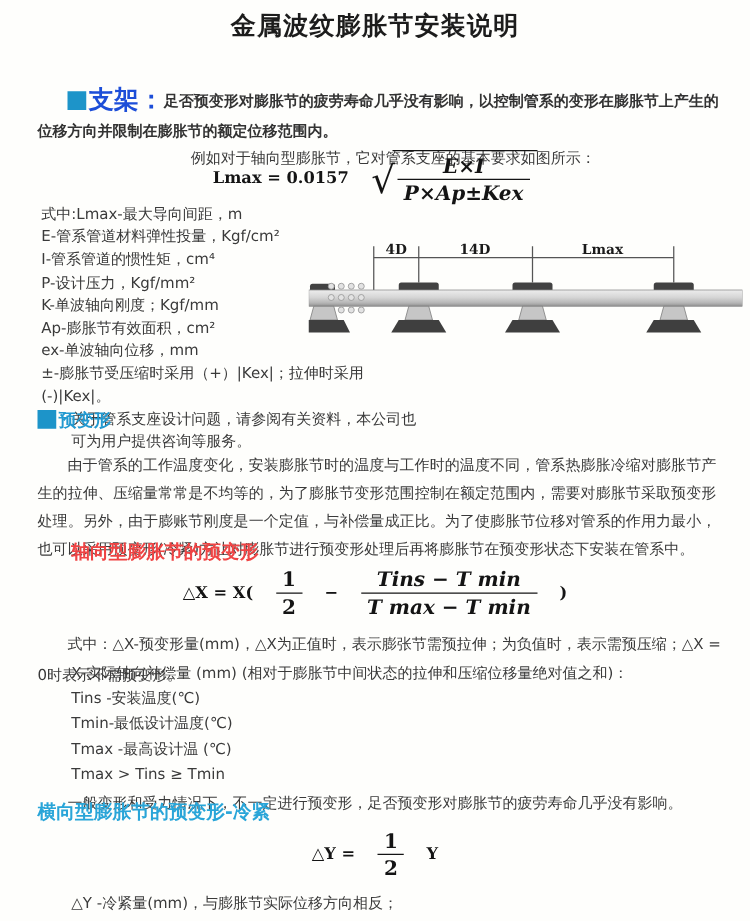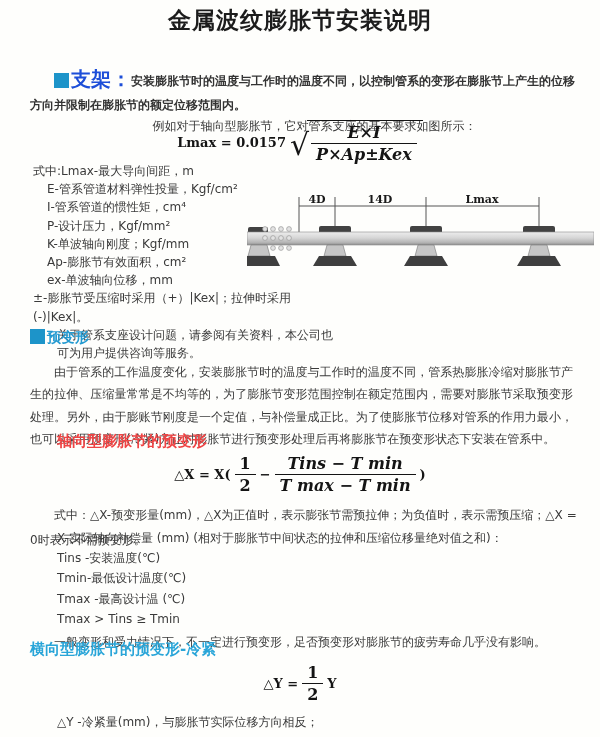--- a/index.html
+++ b/index.html
@@ -5,43 +5,43 @@
   html,body{margin:0;padding:0;}
   body{
     width:600px;height:737px;overflow:hidden;position:relative;
     background:#fefefc;color:#3a3a3a;
     font-family:"DejaVu Sans","Liberation Sans",sans-serif;
     font-size:12px;line-height:20px;
   }
   .abs{position:absolute;}
   
   #title{top:10px;left:0;width:600px;text-align:center;
-    font-size:23px;font-weight:bold;color:#1c1c1c;letter-spacing:1px;}
+    font-size:20px;font-weight:bold;color:#1c1c1c;letter-spacing:1px;}
   
   #support-p1{top:56px;left:30px;width:545px;line-height:23.5px;
     text-indent:2em;font-weight:bold;color:#333;}
   .blue-head-inline{font-size:20px;font-weight:bold;color:#1d4ed8;vertical-align:-1px;}
   #support-p2{top:104px;left:30px;width:545px;text-indent:2em;text-align:center;}
   
   .formula{font-family:"DejaVu Serif","Liberation Serif",serif;font-weight:bold;
     color:#141414;text-align:center;font-size:13px;line-height:normal;}
-  .formula-row{display:flex;justify-content:center;align-items:center;gap:4px;}
+  .formula-row{display:flex;justify-content:center;align-items:center;gap:18px;}
   .frac{display:inline-block;text-align:center;font-size:16px;vertical-align:middle;}
   .frac .num{display:block;padding:0 5px 1px 5px;border-bottom:1.4px solid #141414;}
   .frac .den{display:block;padding:1px 5px 0 5px;}
   .sqrt{display:inline-flex;align-items:center;}
   .sqrt-glyph{font-size:30px;font-weight:400;line-height:1;transform:translateY(3px);}
   .under-root{border-top:1.5px solid #141414;padding:2px 6px 0 4px;margin-left:-2px;}
   .it{font-style:italic;}
   #formula-lmax{top:120px;left:0;width:600px;}
   #formula-dx{top:454px;left:0;width:600px;}
   #formula-dy{top:663px;left:0;width:600px;}
   
   #defs{top:162px;left:33px;width:300px;line-height:18.2px;}
-  .def-ind1{margin-left:14px;}
+  .def-ind1{}
   .def-ind2{margin-left:24px;}
   
   #diagram{top:192px;left:247px;width:347px;height:102px;}
   .dim-label{font-family:"DejaVu Serif","Liberation Serif",serif;font-weight:bold;
     font-size:11px;fill:#1a1a1a;}
   
   #h-pre{top:326px;left:30px;font-size:14px;font-weight:bold;color:#2299d0;line-height:22px;}
   #p-pre{top:349px;left:30px;width:543px;line-height:22.4px;text-indent:2em;text-align:justify;}
   #h-axial{top:431px;left:57px;font-size:15px;font-weight:bold;color:#ef4444;}
   #p-shizhong{top:491px;left:30px;width:548px;line-height:25px;text-indent:2em;}
@@ -50,21 +50,21 @@
   #h-lateral{top:639px;left:30px;font-size:15px;font-weight:bold;color:#29a5d8;}
   #p-dy{top:700px;left:57px;width:520px;}
   .blue-square{display:inline-block;width:15px;height:15px;background:#1d94c9;
     margin-right:2px;vertical-align:-2px;}
 </style>
 </head>
 <body>
 
 <div id="title" class="abs">金属波纹膨胀节安装说明</div>
 
-<p id="support-p1" class="abs"><span class="blue-head-inline"><span class="blue-square"></span><span>支架：</span></span><span>安装膨胀节时的温度与工作时的温度不同，以控制管系的变形在膨胀节上产生的位移方向并限制在膨胀节的额定位移范围内。</span></p>
+<p id="support-p1" class="abs"><span class="blue-head-inline"><span class="blue-square"></span><span>支架：</span></span><span>足否预变形对膨胀节的疲劳寿命几乎没有影响，以控制管系的变形在膨胀节上产生的位移方向并限制在膨胀节的额定位移范围内。</span></p>
 
 <p id="support-p2" class="abs">例如对于轴向型膨胀节，它对管系支座的基本要求如图所示：</p>
 
 <div id="formula-lmax" class="abs formula">
   <div class="formula-row">
     <span>Lmax = 0.0157</span>
     <span class="sqrt">
       <span class="sqrt-glyph">√</span>
       <span class="under-root">
         <span class="frac">

